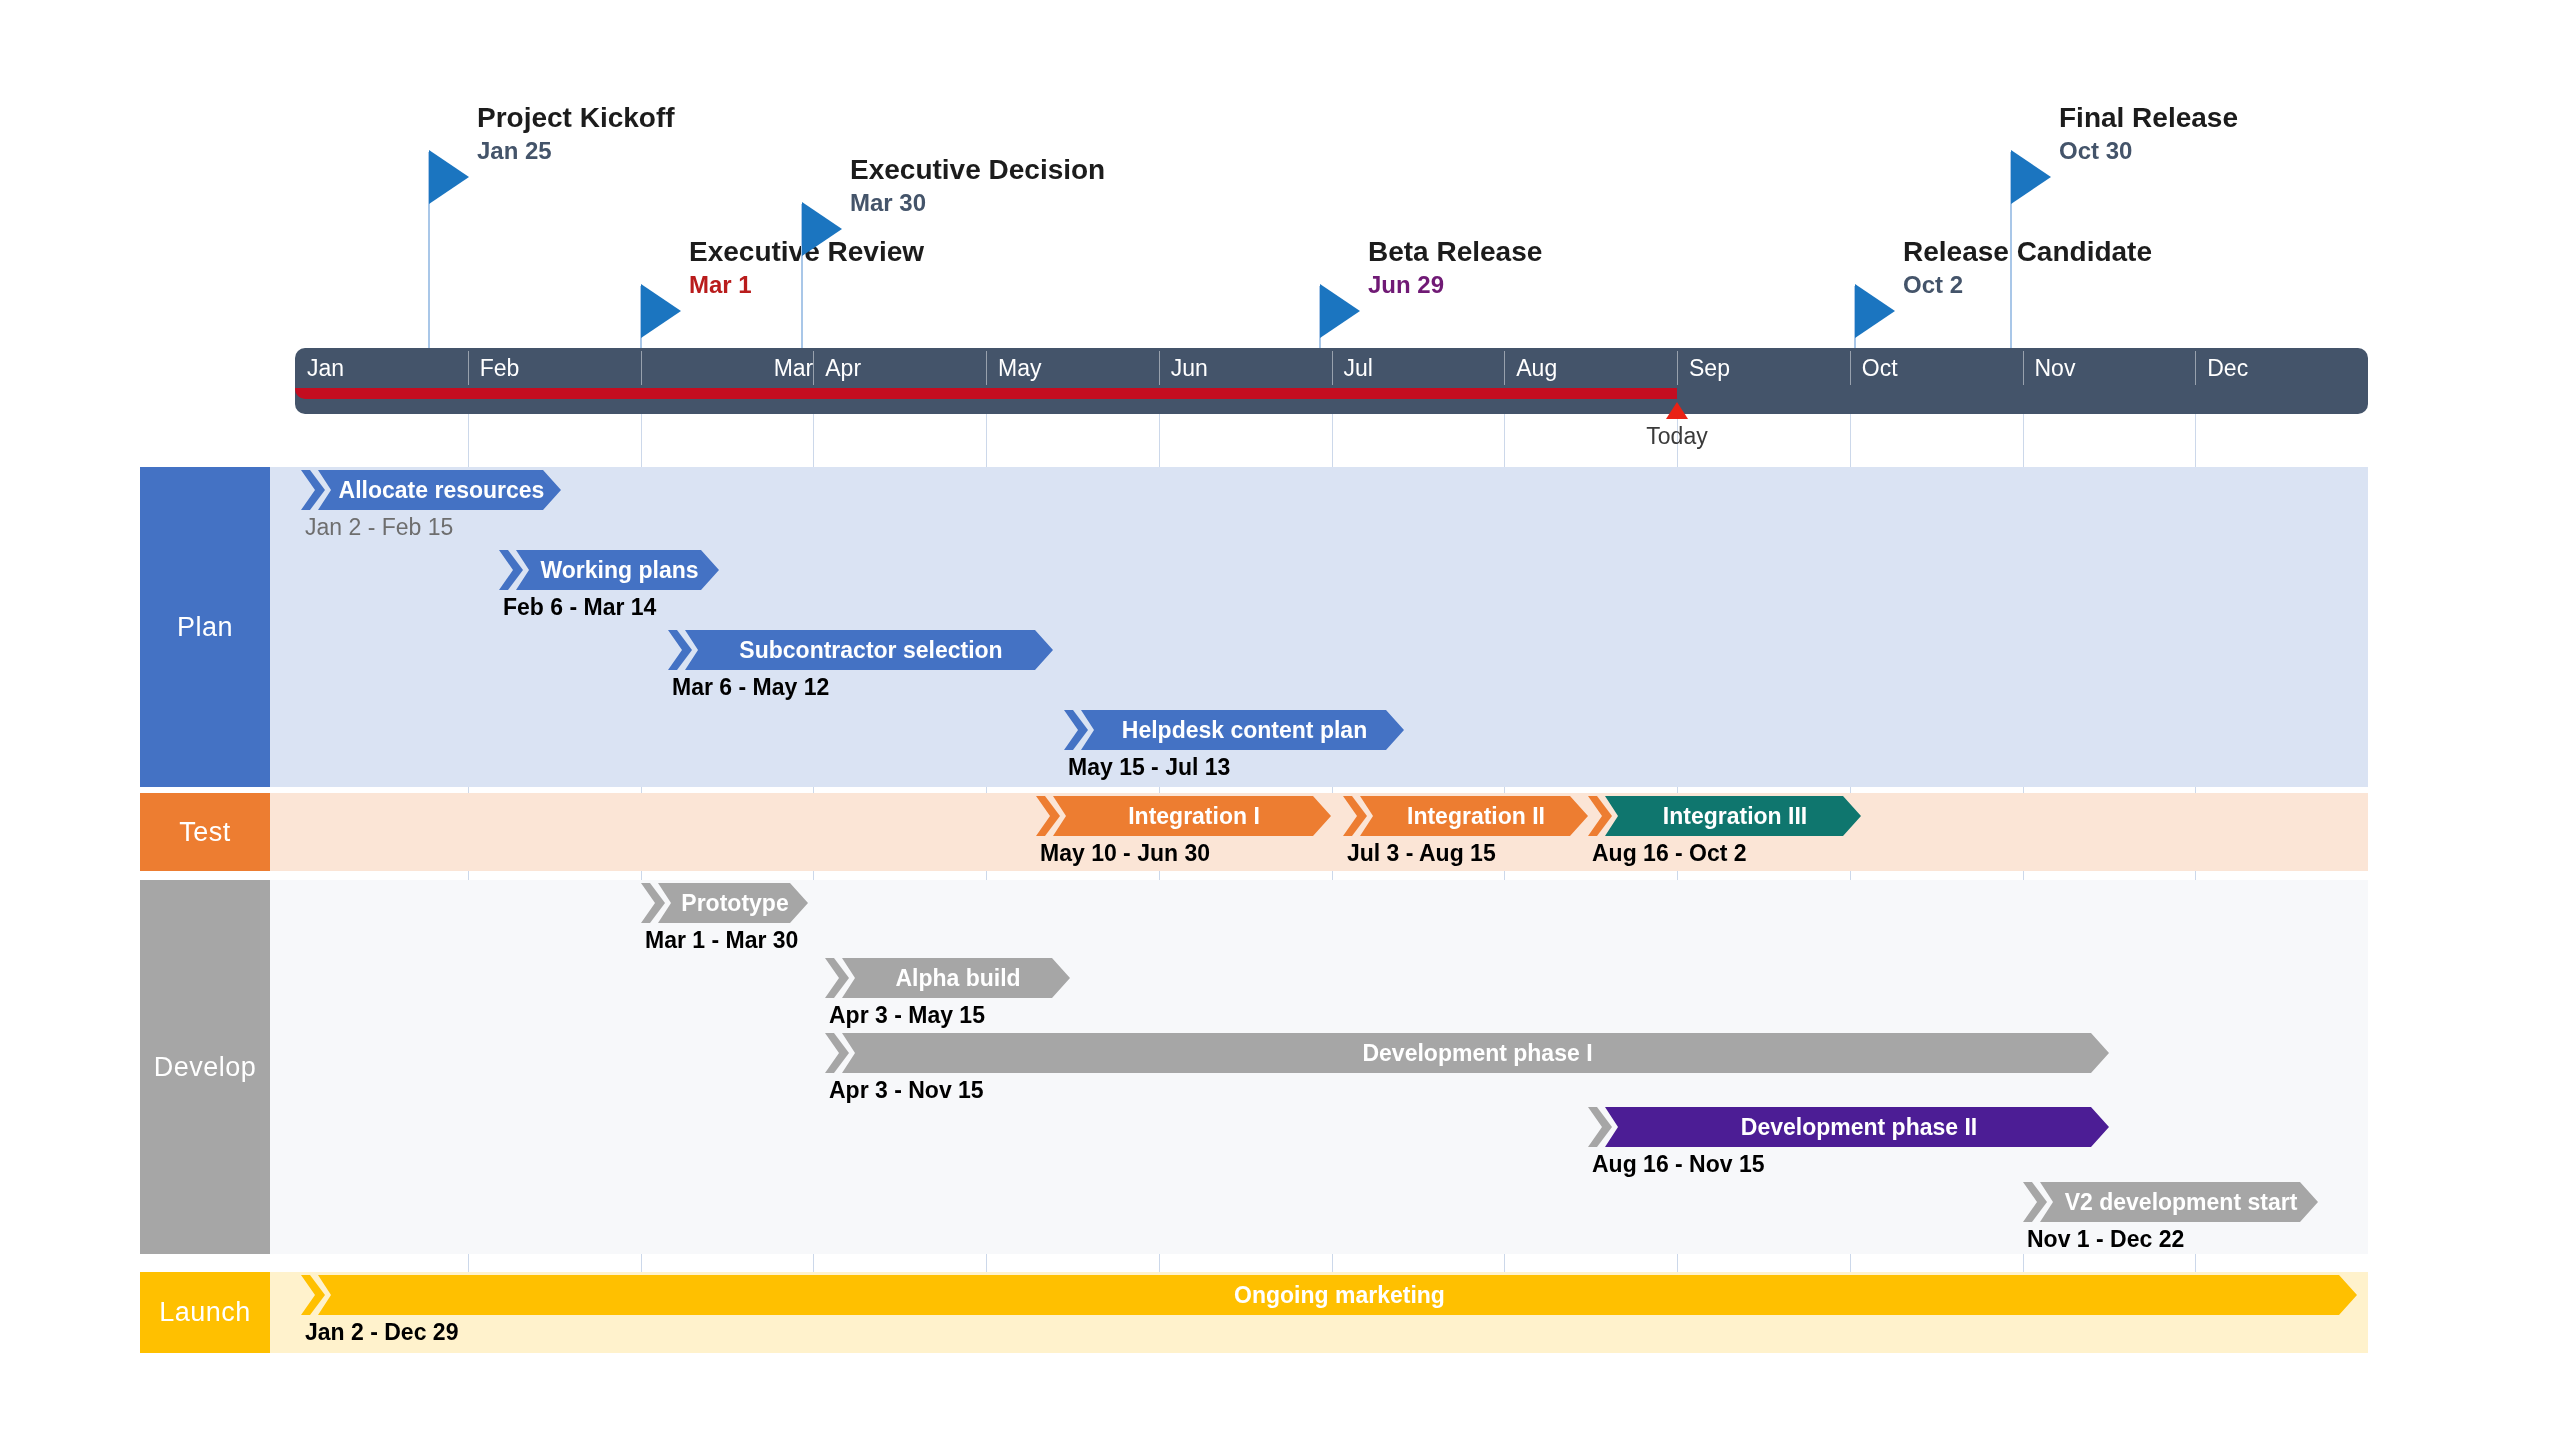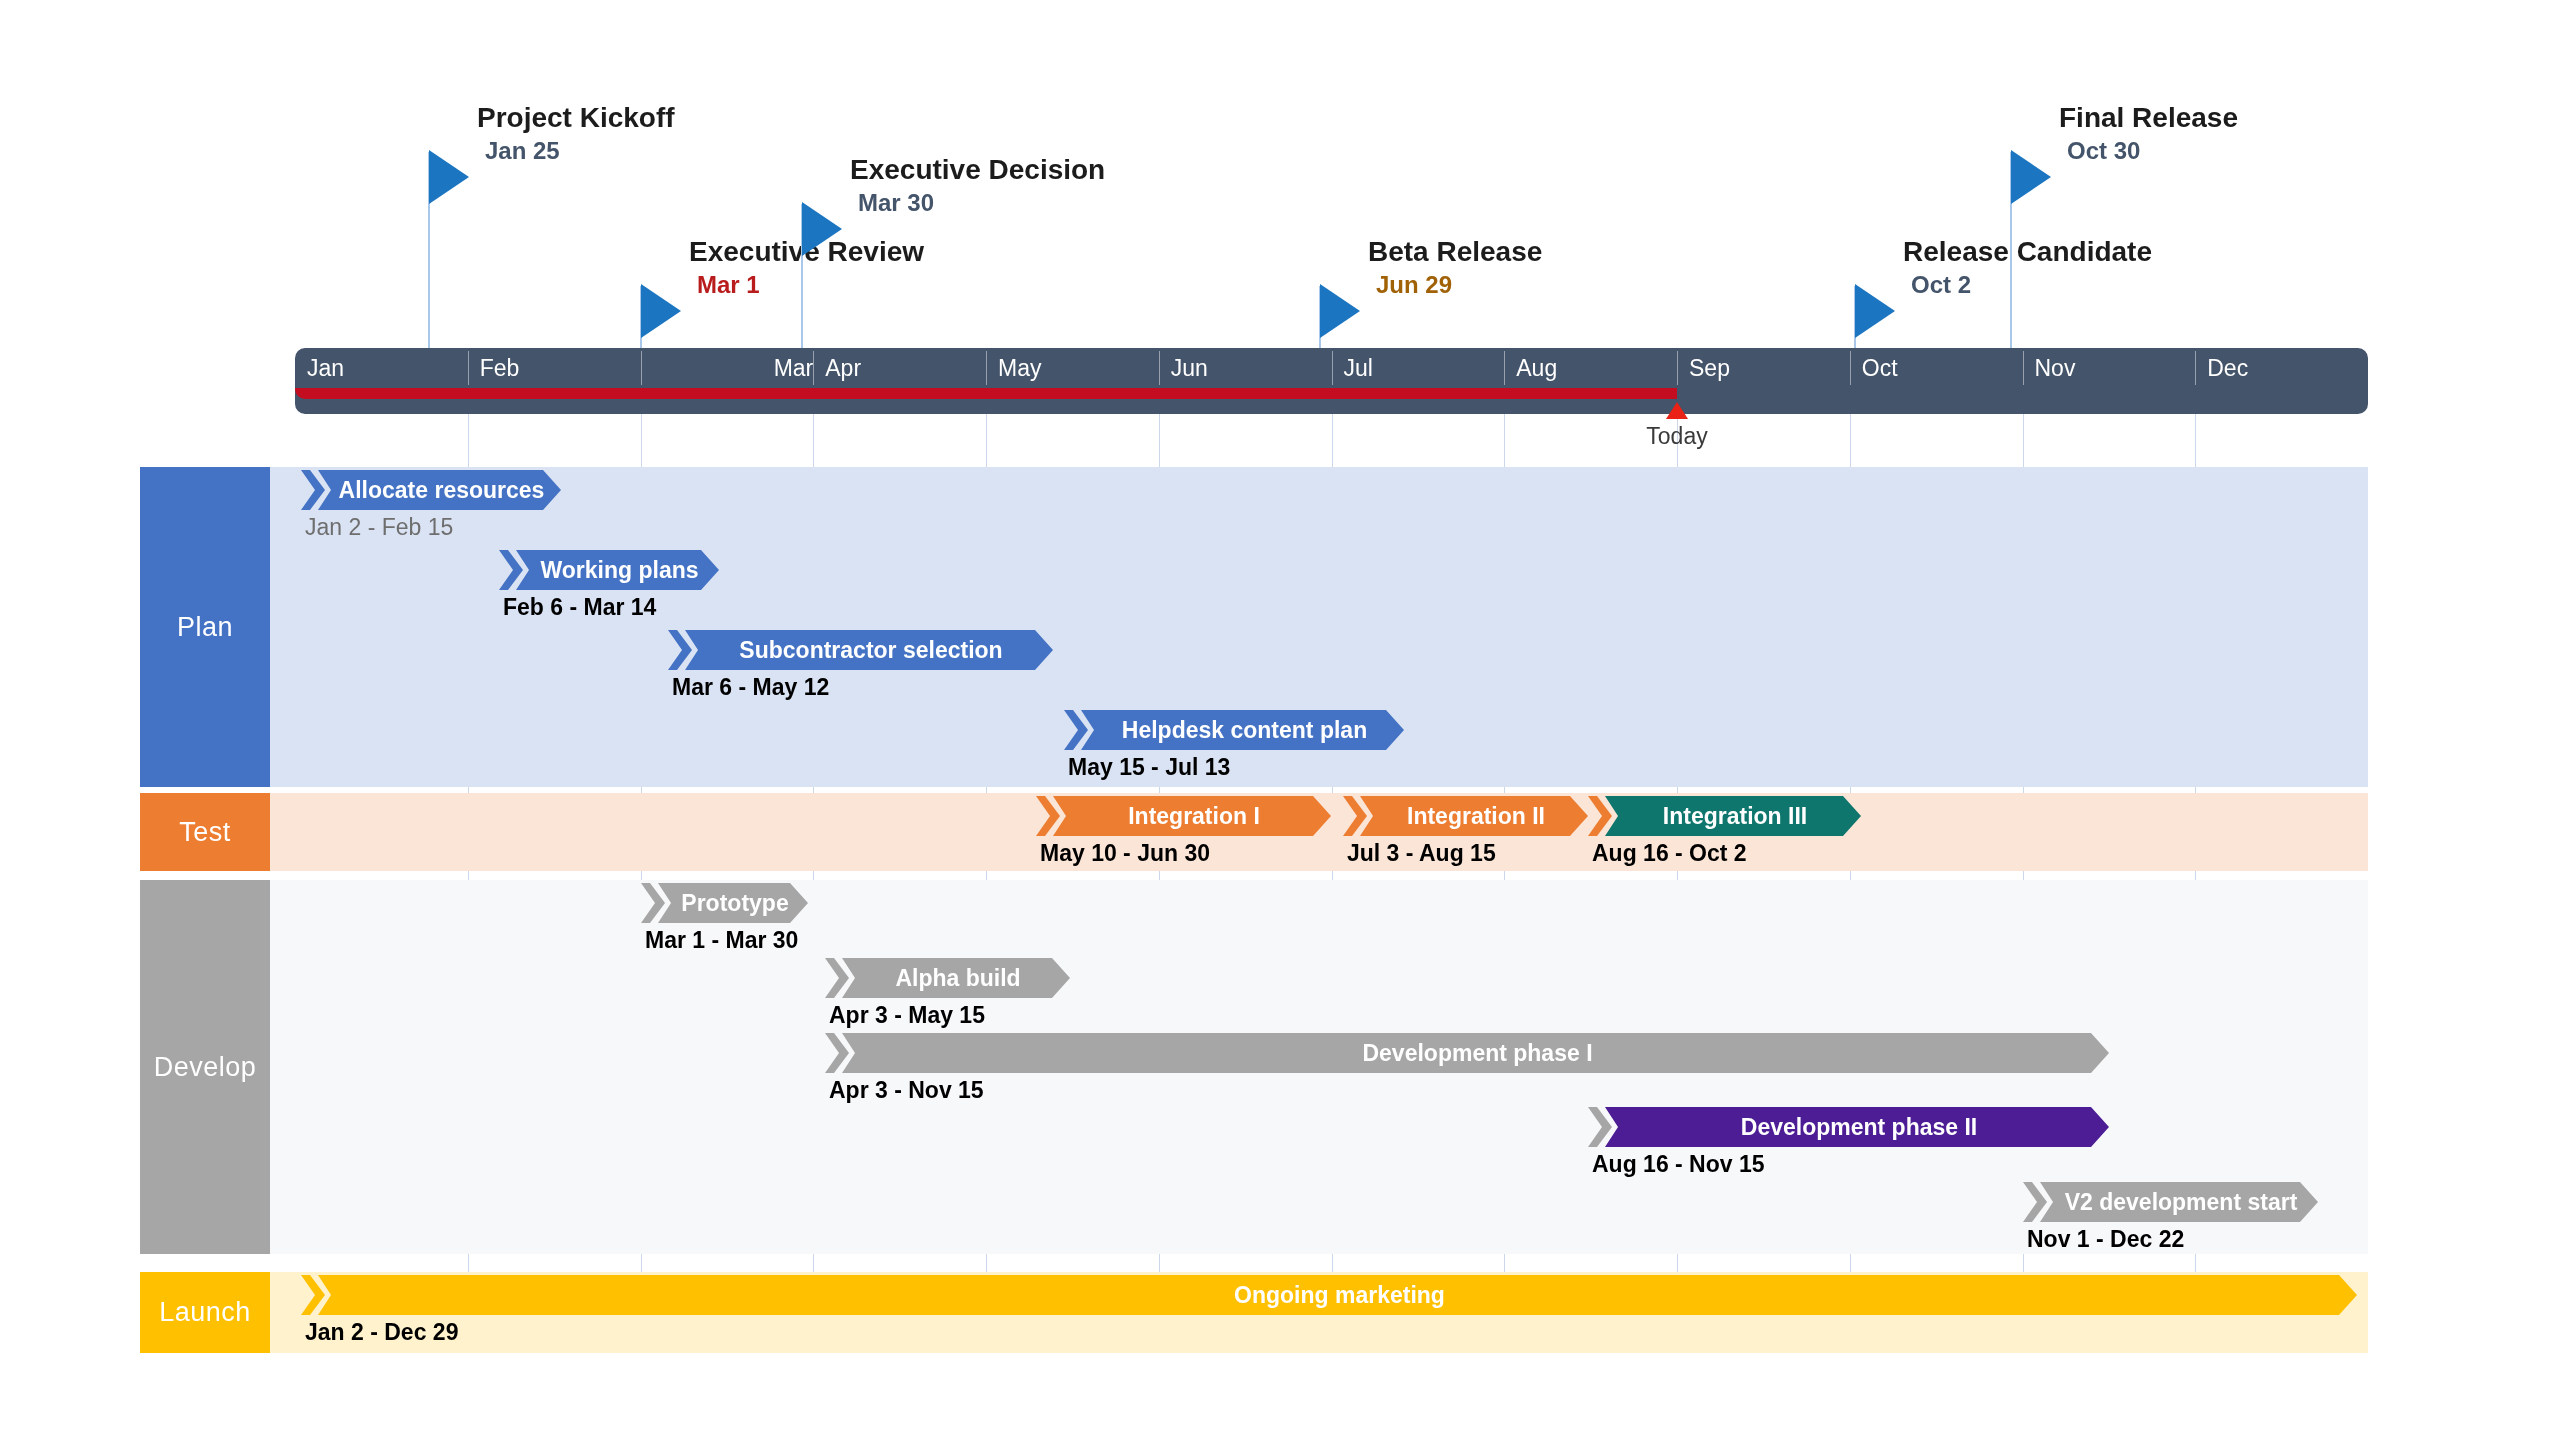--- a/index.html
+++ b/index.html
@@ -30,21 +30,21 @@
              display:flex;align-items:center;justify-content:center;}
   .bar .body span{color:#fff;font-weight:bold;font-size:23px;white-space:nowrap;padding:0 22px 0 26px;}
   .task-date{position:absolute;font-size:23px;font-weight:bold;color:#000000;white-space:nowrap;}
   .task-date.muted{color:#6e6e6e;font-weight:normal;}
 
   
   .ms-pole{position:absolute;width:2px;background:#a9c7e8;}
   .ms-flag{position:absolute;width:0;height:0;
            border-top:27px solid transparent;border-bottom:27px solid transparent;}
   .ms-title{position:absolute;font-size:28px;font-weight:bold;color:#1c1c1c;white-space:nowrap;}
-  .ms-date{position:absolute;font-size:24px;font-weight:bold;color:#44546a;white-space:nowrap;margin-left:8px;}
+  .ms-date{position:absolute;font-size:24px;font-weight:bold;color:#44546a;white-space:nowrap;}
 
   
   #today-tri{position:absolute;width:0;height:0;
              border-left:11px solid transparent;border-right:11px solid transparent;}
   #today-label{position:absolute;width:140px;text-align:center;font-size:23px;color:#3a3a3a;}
 </style>
 </head>
 <body>
 
 <div id="stage">
@@ -197,21 +197,21 @@
       <div class="ms-flag" style="left: 641px; top: 284px; border-left: 40px solid rgb(27, 117, 192);"></div>
       <div class="ms-title nowrap" style="left: 689px; top: 236px; color: rgb(28, 28, 28);">Executive Review</div>
       <div class="ms-date nowrap" style="left: 689px; top: 271px; color: #b91c1c;">Mar 1</div>
       <div class="ms-pole" style="left: 801px; top: 204px; height: 144px; background: rgb(169, 199, 232);"></div>
       <div class="ms-flag" style="left: 802px; top: 202px; border-left: 40px solid rgb(27, 117, 192);"></div>
       <div class="ms-title nowrap" style="left: 850px; top: 154px; color: rgb(28, 28, 28);">Executive Decision</div>
       <div class="ms-date nowrap" style="left: 850px; top: 189px; color: rgb(68, 84, 106);">Mar 30</div>
       <div class="ms-pole" style="left: 1319px; top: 286px; height: 62px; background: rgb(169, 199, 232);"></div>
       <div class="ms-flag" style="left: 1320px; top: 284px; border-left: 40px solid rgb(27, 117, 192);"></div>
       <div class="ms-title nowrap" style="left: 1368px; top: 236px; color: rgb(28, 28, 28);">Beta Release</div>
-      <div class="ms-date nowrap" style="left: 1368px; top: 271px; color: #a16207;">Jun 29</div>
+      <div class="ms-date nowrap" style="left: 1368px; top: 271px; color: #701a75;">Jun 29</div>
       <div class="ms-pole" style="left: 1854px; top: 286px; height: 62px; background: rgb(169, 199, 232);"></div>
       <div class="ms-flag" style="left: 1855px; top: 284px; border-left: 40px solid rgb(27, 117, 192);"></div>
       <div class="ms-title nowrap" style="left: 1903px; top: 236px; color: rgb(28, 28, 28);">Release Candidate</div>
       <div class="ms-date nowrap" style="left: 1903px; top: 271px; color: rgb(68, 84, 106);">Oct 2</div>
       <div class="ms-pole" style="left: 2010px; top: 152px; height: 196px; background: rgb(169, 199, 232);"></div>
       <div class="ms-flag" style="left: 2011px; top: 150px; border-left: 40px solid rgb(27, 117, 192);"></div>
       <div class="ms-title nowrap" style="left: 2059px; top: 102px; color: rgb(28, 28, 28);">Final Release</div>
       <div class="ms-date nowrap" style="left: 2059px; top: 137px; color: rgb(68, 84, 106);">Oct 30</div>
     </div>
   <div id="today-tri" style="left: 1666px; top: 402px; border-bottom: 17px solid rgb(234, 33, 21);"></div>

